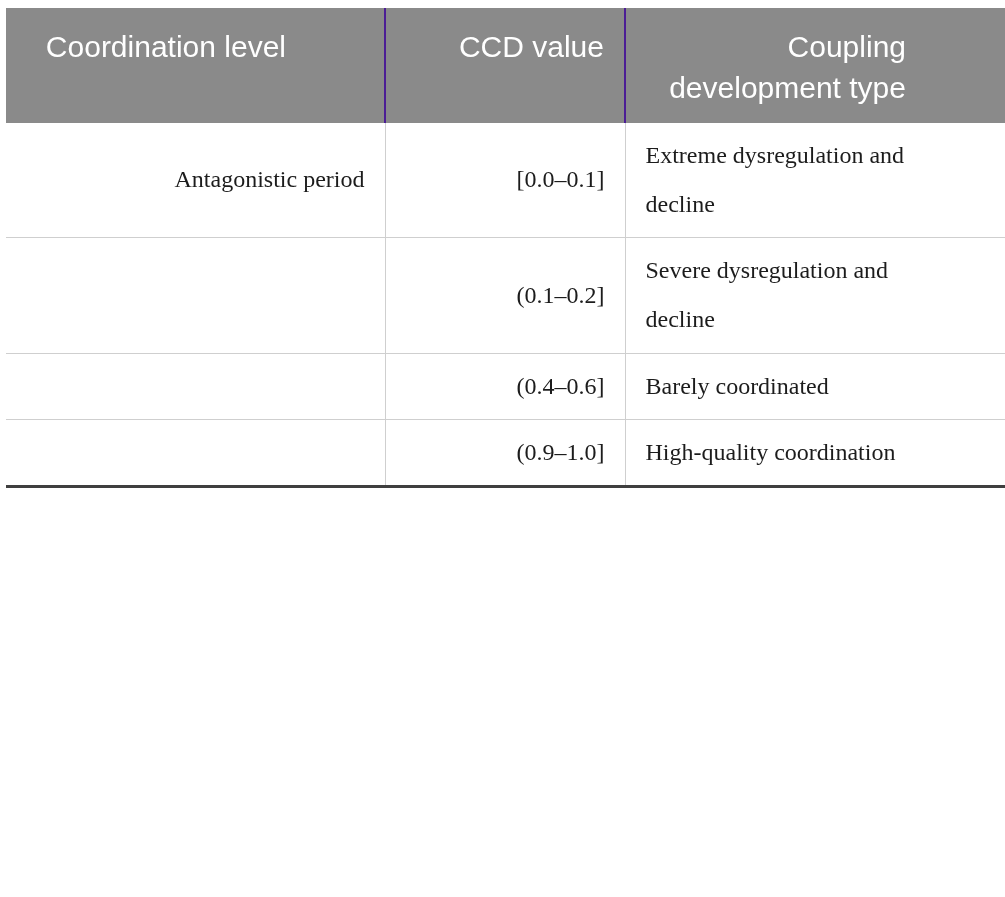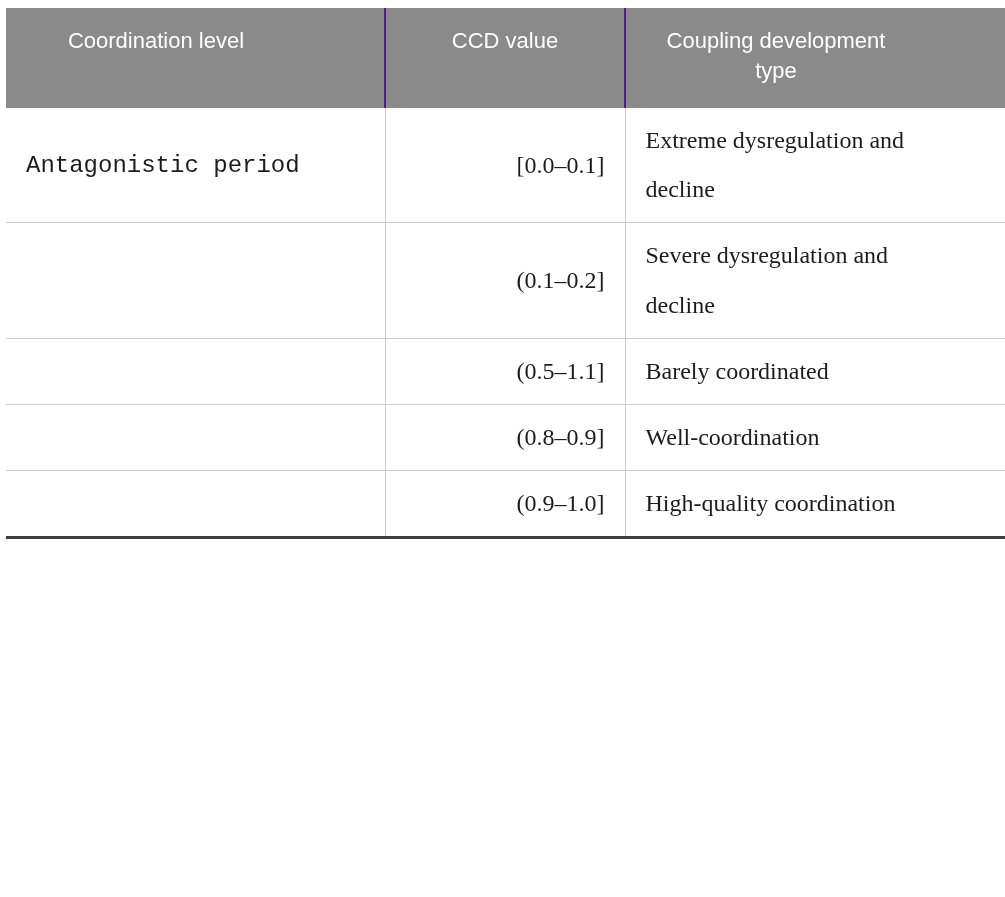--- a/index.html
+++ b/index.html
@@ -25,22 +25,22 @@
   col.c1 { width: 379px; }
   col.c2 { width: 240px; }
   col.c3 { width: 380px; }
 
   
   thead th {
     background: #8a8a8a;
     color: #ffffff;
     font-family: "Liberation Sans", "DejaVu Sans", sans-serif;
     font-weight: 400;
-    font-size: 22px;
-    text-align: center;
+    font-size: 30px;
+    text-align: right;
     vertical-align: top;
     padding: 18px 20px 14px 20px;
     height: 100px;
     line-height: 1.38;
     box-sizing: border-box;
   }
   thead th + th {
     border-left: 2px solid #4c1d95;
   }
   thead th .hdr-inner {
@@ -64,21 +64,21 @@
   }
   tbody tr {
     border-bottom: 1px solid #cfcfcf;
   }
   tbody tr:last-child {
     border-bottom: 3px solid #3f3f3f;
   }
   tbody tr.tall td { height: 112px; }
   tbody tr.short td { height: 61px; }
 
-  td.col-level { text-align: left; font-family: Liberation Mono, monospace; }
+  td.col-level { text-align: right; }
   td.col-ccd   { text-align: right; }
   td.col-type  { text-align: left; padding-right: 50px; }
 </style>
 </head>
 <body>
 
 <div class="table-wrap">
   <table class="ccd-table">
     <colgroup>
       <col class="c1">
@@ -104,27 +104,22 @@
         <td class="col-ccd">[0.0–0.1]</td>
         <td class="col-type">Extreme dysregulation and decline</td>
       </tr>
       <tr class="tall">
         <td class="col-level"></td>
         <td class="col-ccd">(0.1–0.2]</td>
         <td class="col-type">Severe dysregulation and decline</td>
       </tr>
       <tr class="short">
         <td class="col-level"></td>
-        <td class="col-ccd">(0.5–1.1]</td>
+        <td class="col-ccd">(0.4–0.6]</td>
         <td class="col-type">Barely coordinated</td>
-      </tr>
-      <tr class="short">
-        <td class="col-level"></td>
-        <td class="col-ccd">(0.8–0.9]</td>
-        <td class="col-type">Well-coordination</td>
       </tr>
       <tr class="short">
         <td class="col-level"></td>
         <td class="col-ccd">(0.9–1.0]</td>
         <td class="col-type">High-quality coordination</td>
       </tr>
     </tbody>
   </table>
 </div>
 

